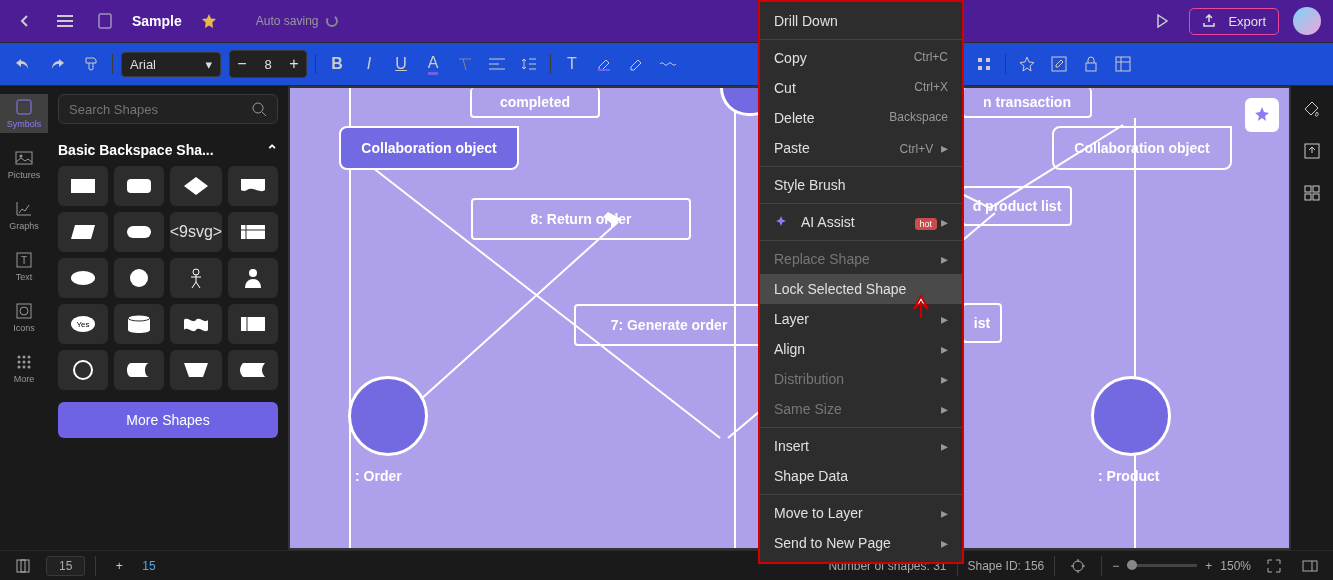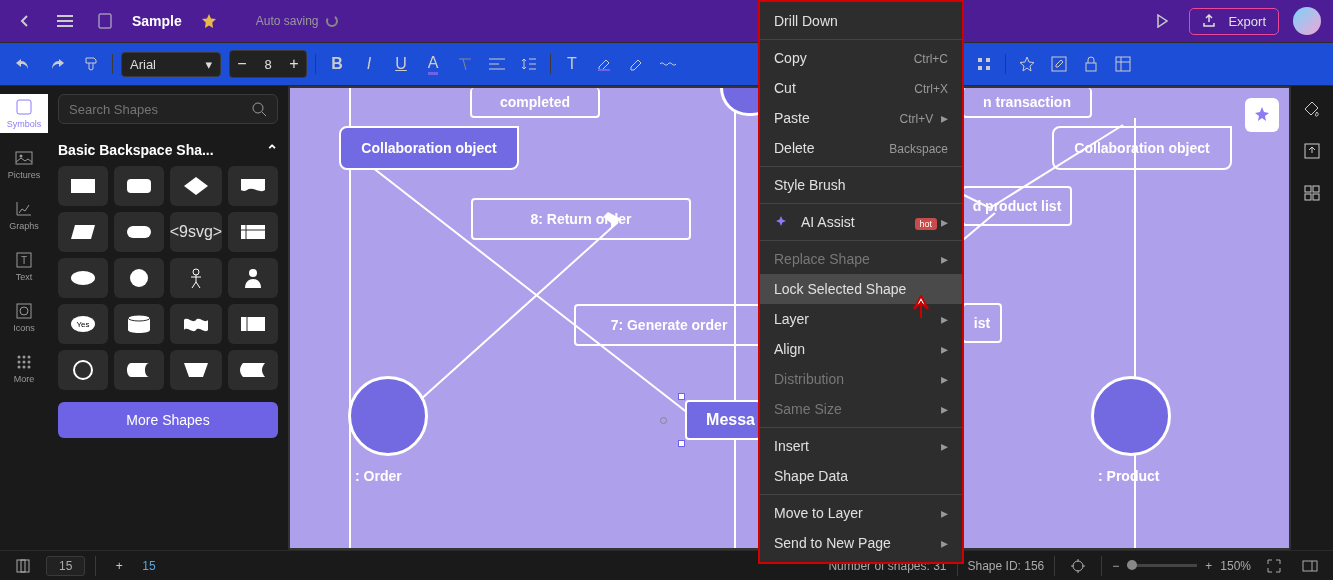--- a/index.html
+++ b/index.html
@@ -15,36 +15,36 @@
 .sep { width:1px; height:20px; background:#3a3a3a; }
 .toolbar { height: 44px; background: #1d4ed8; border-top:1px solid #2a2a2a; border-bottom:1px solid #2a2a2a; display:flex; align-items:center; padding: 0 10px; gap:8px; }
 .font-select { background:#222; border:1px solid #3a3a3a; color:#ddd; padding:4px 8px; border-radius:4px; width:100px; display:flex; align-items:center; justify-content:space-between; font-size:13px;}
 .size-box { display:flex; align-items:center; border:1px solid #3a3a3a; border-radius:4px; background:#222; }
 .size-box .btn { width:24px; height:26px; display:flex; align-items:center; justify-content:center; cursor:pointer; }
 .size-box .val { width:28px; text-align:center; font-size:13px; }
 .tool-group { display:flex; align-items:center; gap:6px; }
 .main { display:flex; height: calc(580px - 42px - 44px - 30px); }
 .left-rail { width:48px; background:#1a1a1a; display:flex; flex-direction:column; align-items:center; padding-top:8px; gap:12px; }
 .rail-item { display:flex; flex-direction:column; align-items:center; gap:3px; color:#999; font-size:9px; cursor:pointer; width:100%; padding:4px 0; }
-.rail-item.active { background:#ffffff; color:#8b7cf6; }
+.rail-item.active { background:#404040; color:#8b7cf6; }
 .shapes-panel { width:240px; background:#1a1a1a; padding:8px 10px; overflow-y:auto; }
 .search-box { background:#222; border:1px solid #3a3a3a; border-radius:6px; padding:6px 10px; display:flex; align-items:center; margin-bottom:10px;}
 .search-box input { background:transparent; border:none; color:#ddd; flex:1; outline:none; font-size:13px; }
 .section-header { display:flex; justify-content:space-between; align-items:center; padding:8px 0; font-size:14px; font-weight:600; color:#fff; cursor:pointer;}
 .shapes-grid { display:grid; grid-template-columns:repeat(4,1fr); gap:6px; }
 .shape-cell { background:#2d2d2d; border-radius:6px; height:40px; display:flex; align-items:center; justify-content:center; cursor:pointer;}
 .shape-cell svg { width:30px; height:24px; }
 .more-shapes { background:#6d63e4; color:#fff; border:none; width:100%; padding:10px; border-radius:6px; margin-top:12px; font-size:14px; cursor:pointer;}
 .canvas { flex:1; background:#aea0ea; position:relative; overflow:hidden; border:2px solid #333; border-radius:2px; margin:0 0 0 0;}
 .canvas-inner { position:absolute; inset:0;font-weight:bold; }
 .flow-box { position:absolute; border:2px solid #fff; color:#fff; display:flex; align-items:center; justify-content:center; font-size:14px; border-radius:4px;}
 .flow-circle { position:absolute; border:3px solid #fff; background:#7369e0; border-radius:50%;}
 .right-rail { width:42px; background:#1a1a1a; display:flex; flex-direction:column; align-items:center; padding-top:10px; gap:16px;}
 .context-menu { position:absolute; left:758px; top:0; width:206px; background:#2d2d2d; border:2px solid #d40000; z-index:100; padding:4px 0; font-size:14px;}
-.menu-item { padding:7px 14px; display:flex; justify-content:space-between; align-items:flex-end; color:#e0e0e0; cursor:pointer; position:relative;}
+.menu-item { padding:7px 14px; display:flex; justify-content:space-between; align-items:flex-start; color:#e0e0e0; cursor:pointer; position:relative;}
 .menu-item:hover, .menu-item.hover { background:#4a4a4a; }
 .menu-item.disabled { color:#777; cursor:default; }
 .menu-item .shortcut { color:#999; font-size:12px;}
 .menu-item .chev { color:#999; }
 .menu-divider { height:1px; background:#444; margin:3px 0;}
 .badge-hot { background:#c94b4b; color:#fff; font-size:9px; padding:1px 5px; border-radius:3px; margin-left:6px;}
 .statusbar { height:30px; background:#1a1a1a; border-top:1px solid #2a2a2a; display:flex; align-items:center; padding:0 10px; gap:10px; font-size:12px; color:#aaa;}
 .page-no { border:1px solid #3a3a3a; padding:2px 12px; border-radius:3px; background:#222;}
 .statusbar .spacer { flex:1; }
 .zoom-ctrl { display:flex; align-items:center; gap:8px;}
@@ -440,30 +440,20 @@
         </div>
       <div class="flow-box" style="left:672px; top:215px; width:40px; height:40px;">
           <span>ist</span>
         </div>
       <div class="flow-circle" style="left:430px; top:0; width:60px; height:28px; border-radius:0 0 40px 40px; border-top:none;"></div>
       <div class="flow-circle" style="left:58px; top:288px; width:80px; height:80px;"></div>
       <div class="flow-circle" style="left:801px; top:288px; width:80px; height:80px;"></div>
       <div style="position:absolute; left:65px; top:380px; color:#fff; font-size:14px;">: Order</div>
       <div style="position:absolute; left:808px; top:380px; color:#fff; font-size:14px;">: Product</div>
 
-      <div style="position:absolute; left:388px; top:305px; width:90px; height:54px;">
-        <div style="position:absolute; inset:7px; background:#726ae2; border:2px solid #fff; border-radius:4px; display:flex; align-items:center; justify-content:flex-end; padding-right:4px; color:#fff;">
-            <span>Messa</span>
-          </div>
-        <div style="position:absolute;left:0;top:0;width:7px;height:7px;background:#fff;border:1px solid #6d63e4;"></div>
-        <div style="position:absolute;right:0;top:0;width:7px;height:7px;background:#fff;border:1px solid #6d63e4;"></div>
-        <div style="position:absolute;left:0;bottom:0;width:7px;height:7px;background:#fff;border:1px solid #6d63e4;"></div>
-        <div style="position:absolute;right:0;bottom:0;width:7px;height:7px;background:#fff;border:1px solid #6d63e4;"></div>
-        <div style="position:absolute;left:-18px;top:24px;width:7px;height:7px;border:1px solid #888;border-radius:50%;"></div>
-      </div>
       <div class="ai-badge">
           <svg width="20" height="20">
             <path d="M10 2l2 5 5 1-4 3 1 5-4-3-4 3 1-5-4-3 5-1z" fill="#8b7cf6"></path>
           </svg>
         </div>
     </div>
   </div>
 
   <div class="right-rail">
     <div class="icon-btn">
@@ -495,26 +485,26 @@
   <div class="menu-divider"></div>
   <div class="menu-item">
       <span>Copy</span>
       <span class="shortcut">Ctrl+C</span>
     </div>
   <div class="menu-item">
       <span>Cut</span>
       <span class="shortcut">Ctrl+X</span>
     </div>
   <div class="menu-item">
+      <span>Delete</span>
+      <span class="shortcut">Backspace</span>
+    </div>
+  <div class="menu-item">
       <span>Paste</span>
       <span><span class="shortcut">Ctrl+V</span>&nbsp;&nbsp;<span class="chev">▸</span></span>
-    </div>
-  <div class="menu-item">
-      <span>Delete</span>
-      <span class="shortcut">Backspace</span>
     </div>
   <div class="menu-divider"></div>
   <div class="menu-item">
       <span>Style Brush</span>
     </div>
   <div class="menu-divider"></div>
   <div class="menu-item">
     <span style="display:flex;align-items:center;gap:13px;">
         <svg width="14" height="14">
           <path d="M7 1l1.5 3.5L12 6l-3.5 1.5L7 11l-1.5-3.5L2 6l3.5-1.5z" fill="#8b7cf6"></path>

